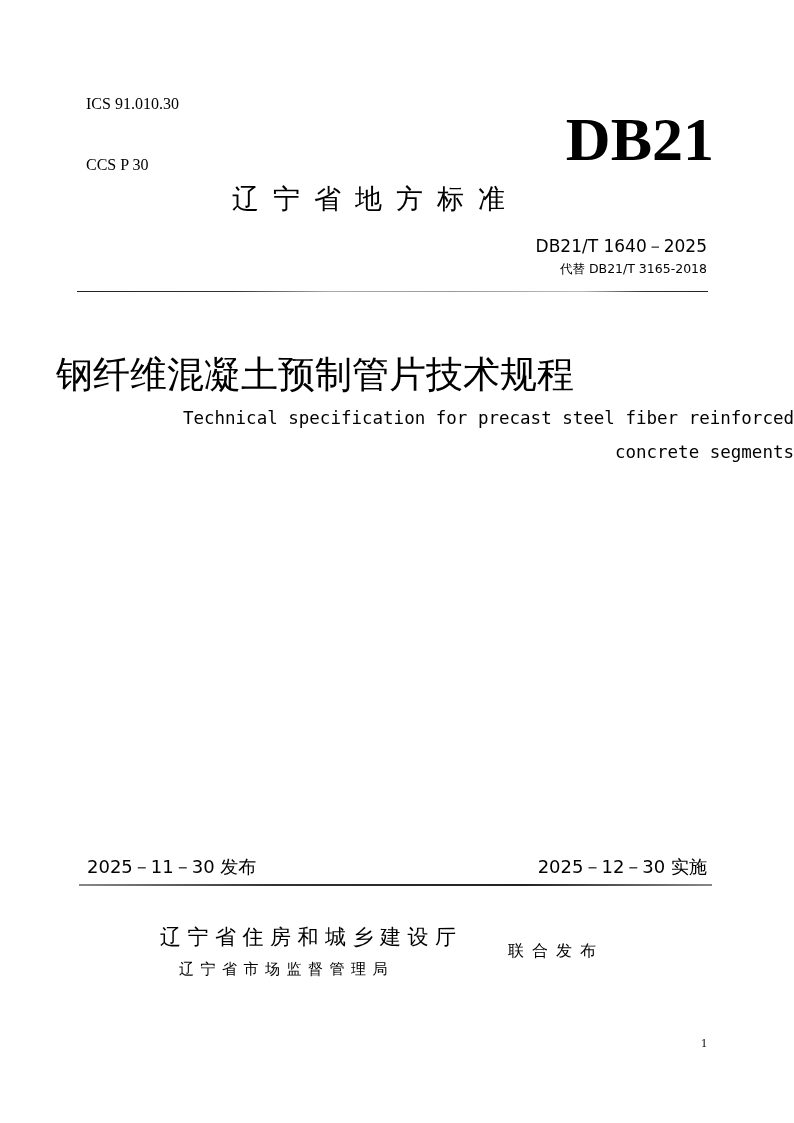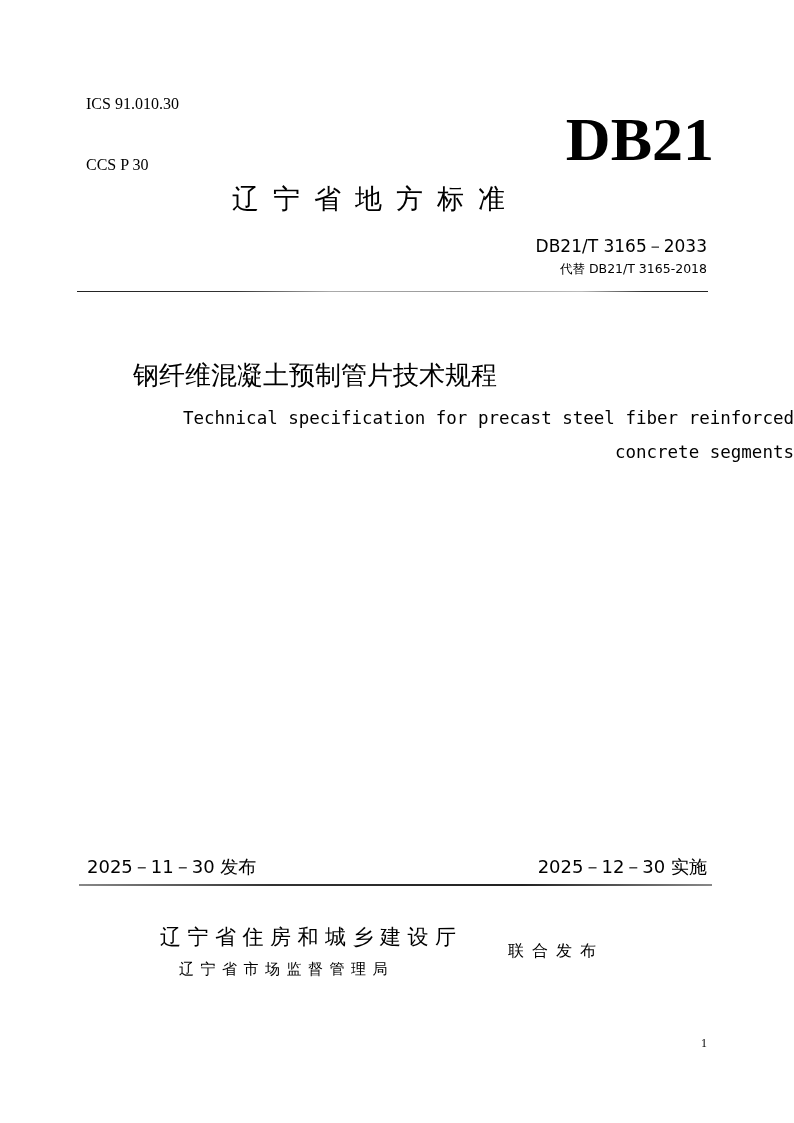--- a/index.html
+++ b/index.html
@@ -10,40 +10,40 @@
     .mono { font-family: "DejaVu Sans Mono", "Liberation Mono", monospace; }
 
     .ics { left: 86px; top: 94px; font-size: 16px; line-height: 20px; }
     .ccs { left: 86px; top: 127px; font-size: 16px; line-height: 20px; margin-top: 28px; }
     .db21 { right: 80px; top: 104px; font-size: 62px; font-weight: bold; line-height: 70px; letter-spacing: 0px; margin-left: 31px; }
     .std-type { left: 232px; top: 181px; font-size: 27px; line-height: 36px; letter-spacing: 14px; }
     .std-number { right: 87px; top: 235px; font-size: 17px; line-height: 22px; }
     .replaces { right: 87px; top: 261px; font-size: 12.5px; line-height: 16px; }
     .rule-top { left: 77px; top: 291px; width: 631px; height: 1px;
       background: linear-gradient(to right, #222 0%, #333 25%, #aaa 40%, #999 60%, #bbb 80%, #333 90%, #222 100%); }
-    .title-cn { left: 0; width: 630px; top: 355px; text-align: center; font-size: 26px; line-height: 40px; }
+    .title-cn { left: 0; width: 630px; top: 355px; text-align: center; font-size: 37px; line-height: 40px; }
     .title-en1 { left: 0; width: 794px; top: 407px; text-align: right; font-size: 17.5px; line-height: 22px; }
     .title-en2 { left: 0; width: 794px; top: 441px; text-align: right; font-size: 17.5px; line-height: 22px; }
     .issue-date { left: 87px; top: 855px; font-size: 18px; line-height: 24px; }
     .impl-date { right: 87px; top: 855px; font-size: 18px; line-height: 24px; }
     .rule-bottom { left: 79px; top: 884px; width: 633px; height: 1.5px;
       background: linear-gradient(to right, #888 0%, #333 30%, #222 70%, #888 100%); }
     .issuer1 { left: 160px; top: 923px; font-size: 21px; line-height: 28px; letter-spacing: 6.5px; }
     .issuer2 { left: 160px; top: 955px; font-size: 15px; line-height: 28px; letter-spacing: 6.5px; margin-left: 19px; }
     .joint { left: 508px; top: 940px; font-size: 16px; line-height: 22px; letter-spacing: 8px; }
     .page-num { left: 701px; top: 1036px; font-size: 12px; line-height: 14px; }
   </style>
 </head>
 <body>
 
 <div class="abs serif ics">ICS 91.010.30</div>
 <div class="abs serif ccs">CCS P 30</div>
 <div class="abs serif db21">DB21</div>
 <div class="abs sans std-type">辽宁省地方标准</div>
-<div class="abs sans std-number">DB21/T 3165－2033</div>
+<div class="abs sans std-number">DB21/T 1640－2025</div>
 <div class="abs sans replaces">代替 DB21/T 3165-2018</div>
 <div class="abs rule-top"></div>
 
 <div class="abs sans title-cn">钢纤维混凝土预制管片技术规程</div>
 <div class="abs mono title-en1">Technical specification for precast steel fiber reinforced</div>
 <div class="abs mono title-en2">concrete segments</div>
 
 <div class="abs sans issue-date">2025－11－30 发布</div>
 <div class="abs sans impl-date">2025－12－30 实施</div>
 <div class="abs rule-bottom"></div>

